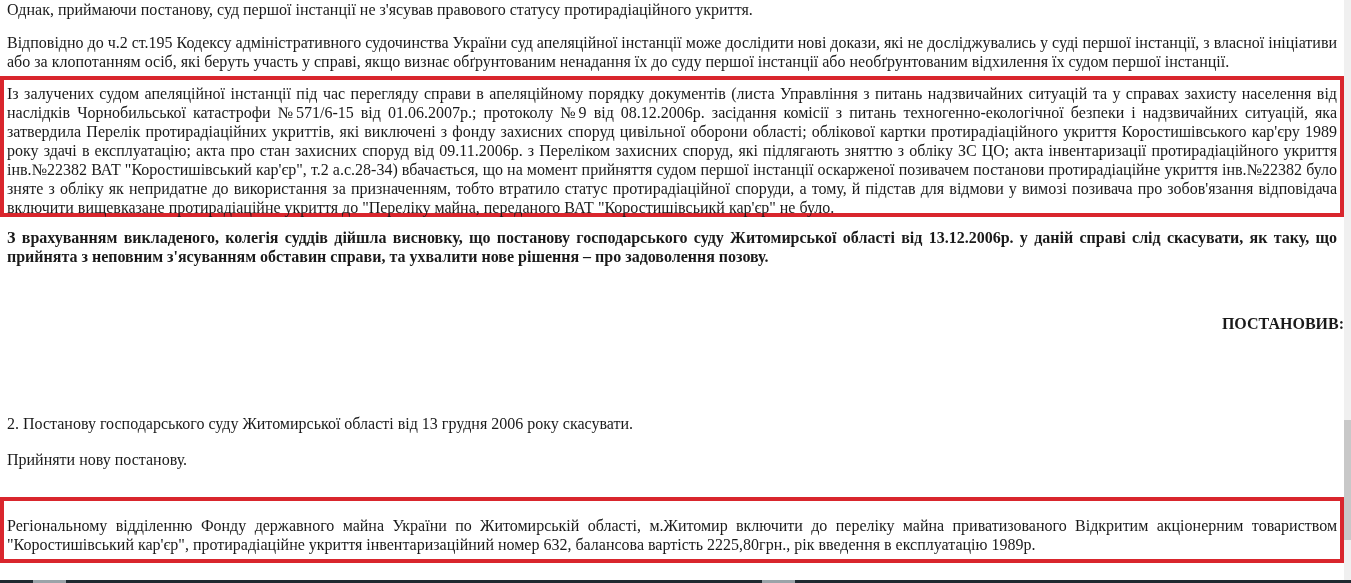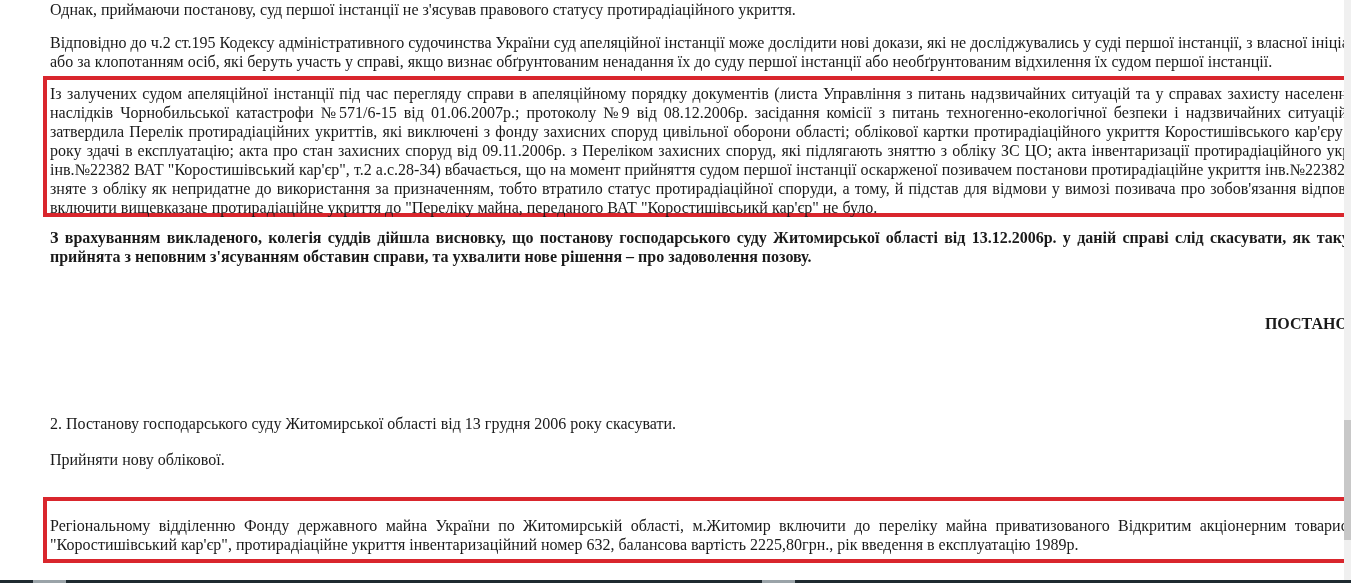--- a/index.html
+++ b/index.html
@@ -16,21 +16,20 @@
       font-size: 16px;
       color: #1a1a1a;
       line-height: 19px;
     }
     .page {
       position: absolute;
       left: 0;
       top: 0;
       width: 1092px;
       height: 580px;
-      margin-left: 43px;
     }
     .p {
       position: absolute;
       left: 7px;
       width: 1330px;
       margin: 0;
       text-align: justify;
       text-align-last: left;
     }
     .p-left { text-align: left; }
@@ -91,21 +90,21 @@
   <p class="p" style="top:84px;">Із залучених судом апеляційної інстанції під час перегляду справи в апеляційному порядку документів (листа Управління з питань надзвичайних ситуацій та у справах захисту населення від наслідків Чорнобильської катастрофи №571/6-15 від 01.06.2007р.; протоколу №9 від 08.12.2006р. засідання комісії з питань техногенно-екологічної безпеки і надзвичайних ситуацій, яка затвердила Перелік протирадіаційних укриттів, які виключені з фонду захисних споруд цивільної оборони області; облікової картки протирадіаційного укриття Коростишівського кар'єру 1989 року здачі в експлуатацію; акта про стан захисних споруд від 09.11.2006р. з Переліком захисних споруд, які підлягають зняттю з обліку ЗС ЦО; акта інвентаризації протирадіаційного укриття інв.№22382 ВАТ "Коростишівський кар'єр", т.2 а.с.28-34) вбачається, що на момент прийняття судом першої інстанції оскарженої позивачем постанови протирадіаційне укриття інв.№22382 було зняте з обліку як непридатне до використання за призначенням, тобто втратило статус протирадіаційної споруди, а тому, й підстав для відмови у вимозі позивача про зобов'язання відповідача включити вищевказане протирадіаційне укриття до "Переліку майна, переданого ВАТ "Коростишівсьикй кар'єр" не було.</p>
 
   <p class="p" style="top:228px;font-weight:bold;">З врахуванням викладеного, колегія суддів дійшла висновку, що постанову господарського суду Житомирської області від 13.12.2006р. у даній справі слід скасувати, як таку, що прийнята з неповним з'ясуванням обставин справи, та ухвалити нове рішення – про задоволення позову.</p>
 
 
   <p class="heading" style="top:314px;">ПОСТАНОВИВ:</p>
 
 
   <p class="p p-left" style="top:414px;">2. Постанову господарського суду Житомирської області від 13 грудня 2006 року скасувати.</p>
 
-  <p class="p p-left" style="top:450px;">Прийняти нову облікової.</p>
+  <p class="p p-left" style="top:450px;">Прийняти нову постанову.</p>
 
   <div class="highlight-box" style="left:0px; top:497px; width:1344px; height:66px;"></div>
   <p class="p" style="top:516px;">Регіональному відділенню Фонду державного майна України по Житомирській області, м.Житомир включити до переліку майна приватизованого Відкритим акціонерним товариством "Коростишівський кар'єр", протирадіаційне укриття інвентаризаційний номер 632, балансова вартість 2225,80грн., рік введення в експлуатацію 1989р.</p>
 
 </div>
 
 <div class="scrollbar-track">
   <div class="scrollbar-thumb"></div>
 </div>
 

